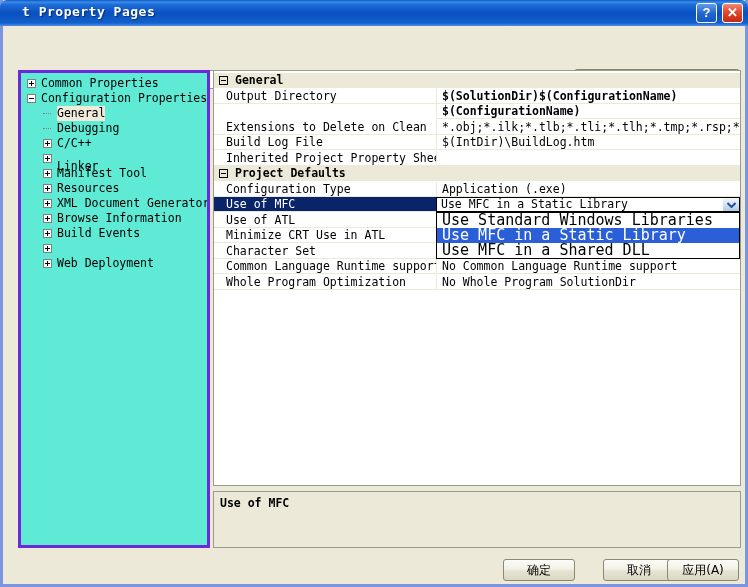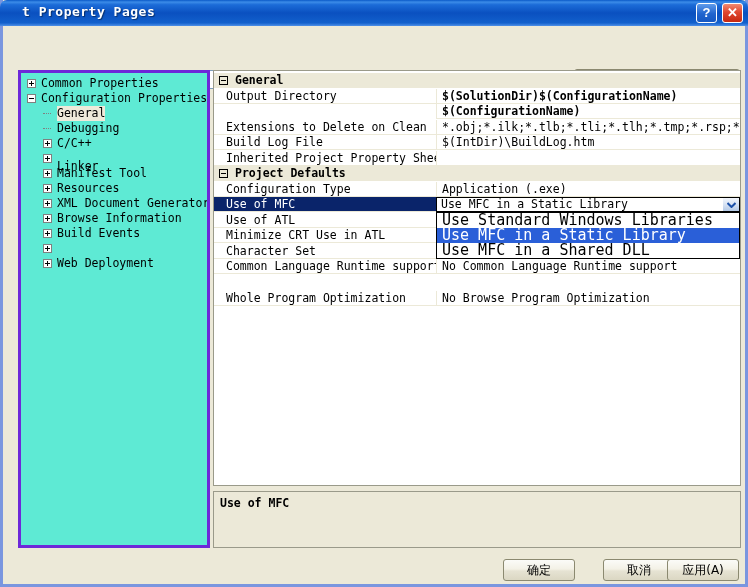--- a/index.html
+++ b/index.html
@@ -330,23 +330,23 @@
         <div class="pval"></div>
       </div>
       <div class="prow" style="top: 172.5px;">
         <div class="pname">Character Set</div>
         <div class="pval"></div>
       </div>
       <div class="prow" style="top: 188px;">
         <div class="pname">Common Language Runtime support</div>
         <div class="pval">No Common Language Runtime support</div>
       </div>
-      <div class="prow" style="top: 203.5px; margin-top: 16px;">
+      <div class="prow" style="top: 203.5px;">
         <div class="pname">Whole Program Optimization</div>
-        <div class="pval">No Browse Program Optimization</div>
+        <div class="pval">No Whole Program SolutionDir</div>
       </div>
       <div id="grid-editor" style="top: 126px;">
         <div class="evtext">Use MFC in a Static Library</div>
         <div class="earrow">
           <svg width="9" height="6" viewBox="0 0 9 6">
             <path d="M0.5 1 L4.5 5 L8.5 1" fill="none" stroke="#1B50A8" stroke-width="2"></path>
           </svg>
         </div>
       </div>
       <div id="dropdown" style="top: 141px;">

